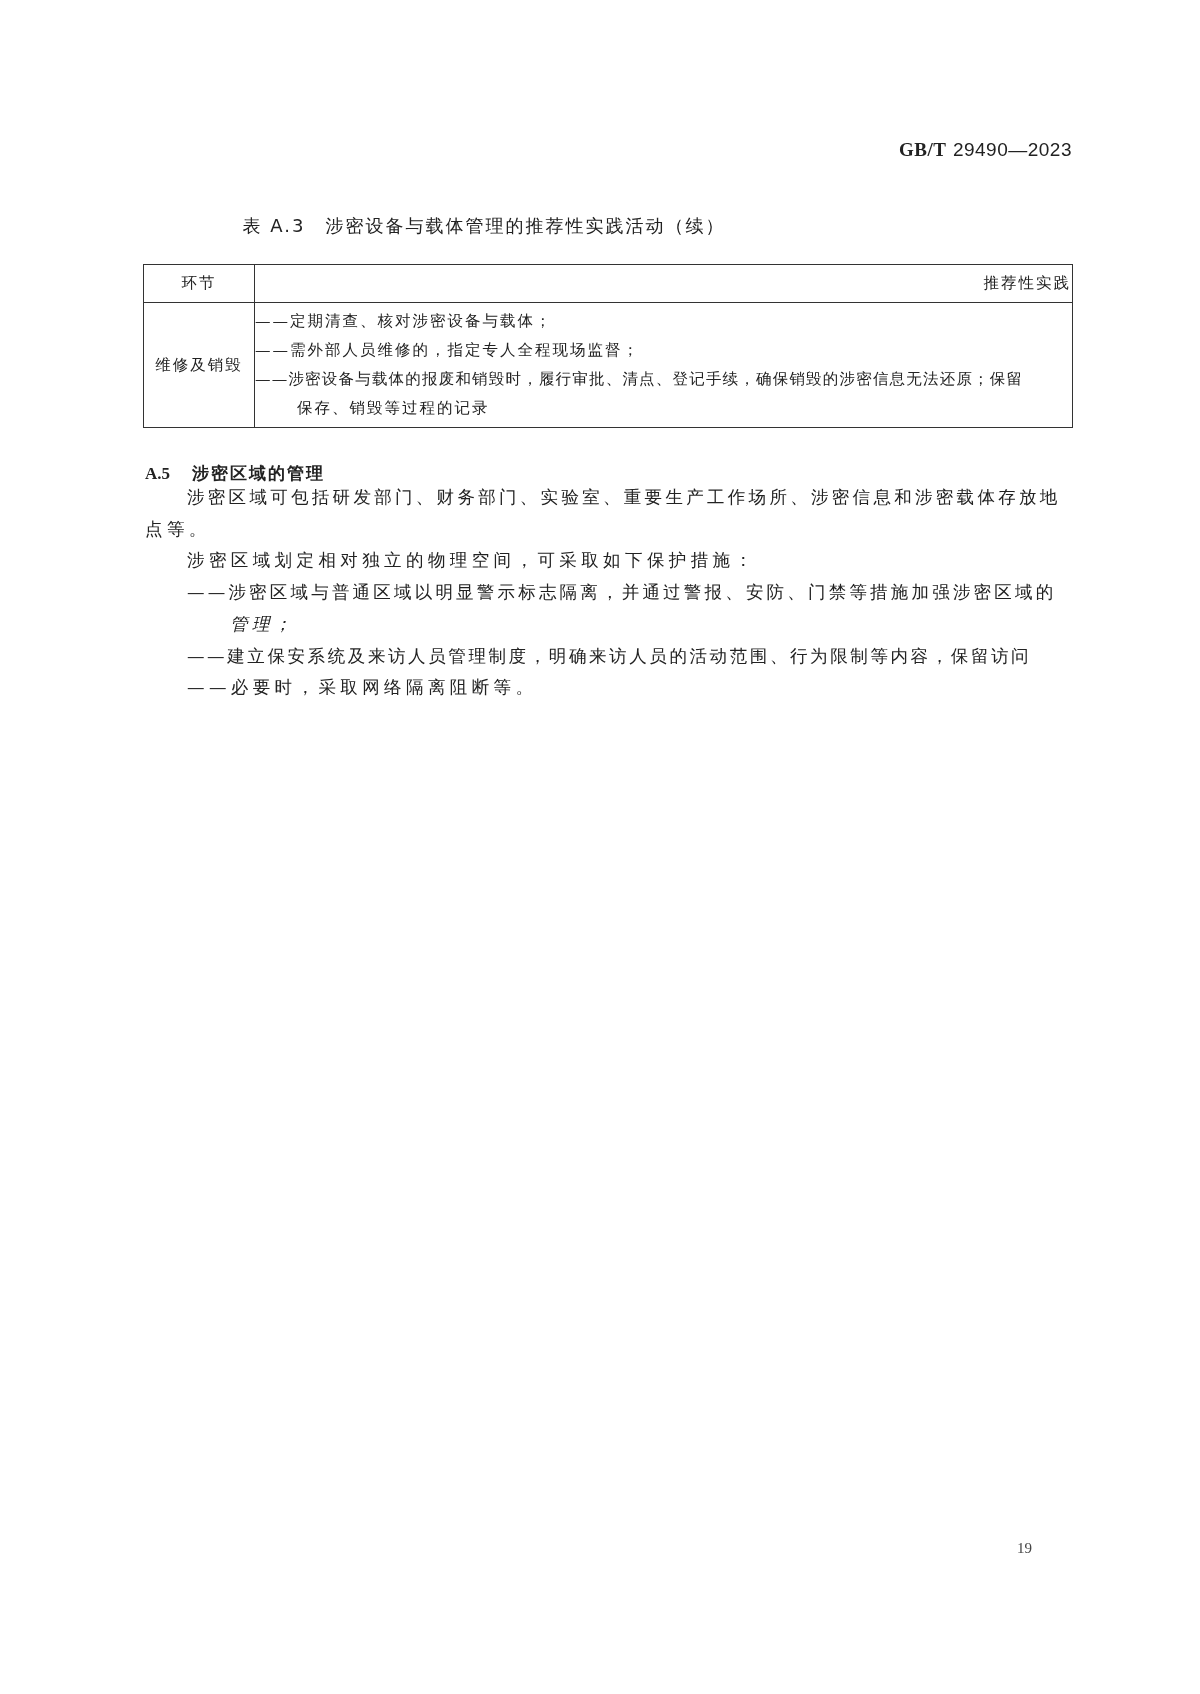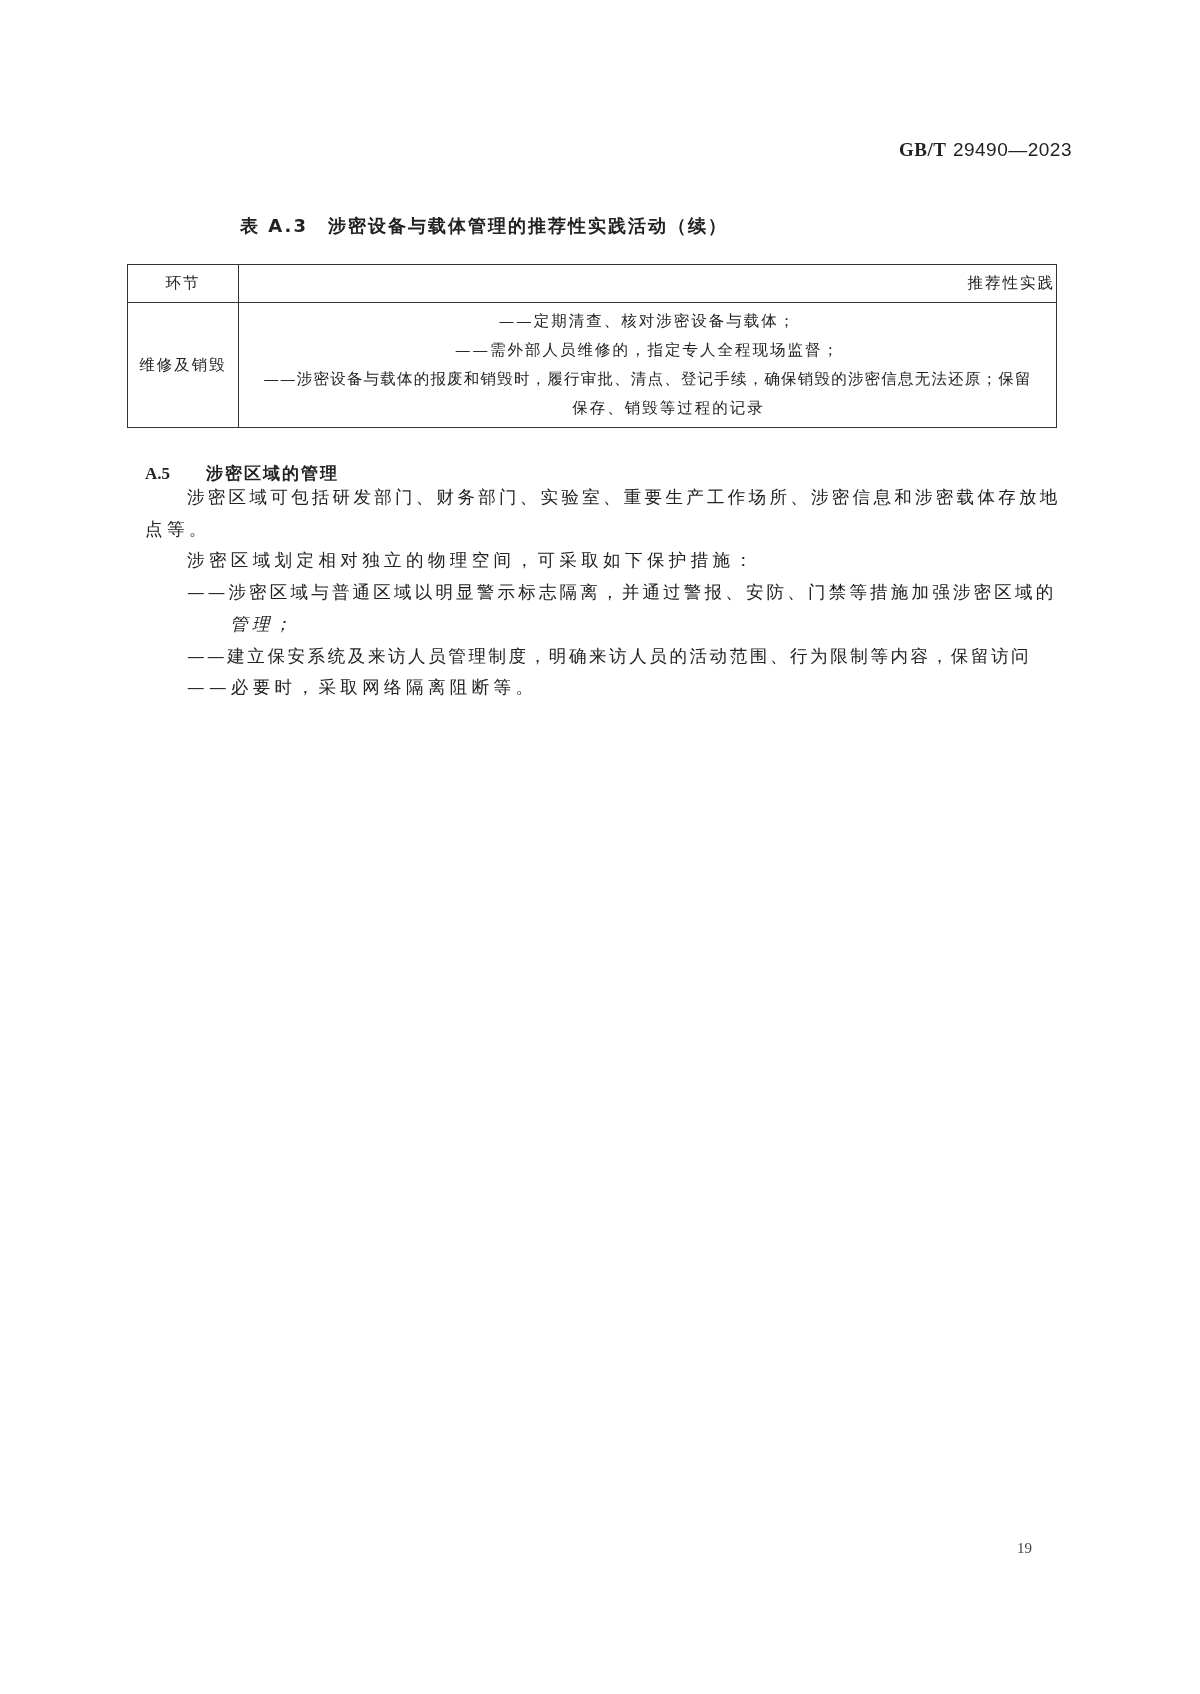--- a/index.html
+++ b/index.html
@@ -2,31 +2,31 @@
 <html><head>
 <meta charset="utf-8">
 <style>
   html, body { margin:0; padding:0; background:#fff; }
   body { width:1200px; height:1694px; position:relative; overflow:hidden;
          font-family:"DejaVu Serif","Liberation Serif", serif; color:#222; }
   .abs { position:absolute; }
   .std-no { top:138px; right:128px; font-size:19px; letter-spacing:0.5px; }
   .std-no b { font-family:"Liberation Serif", serif; font-weight:bold; }
   .std-no span.num { font-family:"Liberation Sans", sans-serif; }
-  .title { top:214px; left:0; width:968px; text-align:center; font-size:18px; font-weight:bold;
+  .title { top:214px; left:0; width:968px; text-align:center; font-size:18px; font-weight:normal;
            font-family:"DejaVu Sans", sans-serif; letter-spacing:2px; }
-  table.t { position:absolute; top:264px; left:127px; width:930px; border-collapse:collapse;
+  table.t { position:absolute; top:264px; left:143px; width:930px; border-collapse:collapse;
             font-size:15.5px; letter-spacing:2px; }
   table.t td, table.t th { border:1.5px solid #333; font-weight:normal; }
   table.t th { height:35px; }
   table.t .c1 { width:108px; text-align:center; }
   table.t .c2 { text-align:right; }
-  table.t td.body { padding:4px 10px 4px 10px; text-align:center; line-height:29px; }
+  table.t td.body { padding:4px 10px 4px 0; text-align:left; line-height:29px; }
   .sec { top:462px; left:145px; font-size:17px; font-weight:bold; font-family:"DejaVu Sans", sans-serif; letter-spacing:2px; }
-  .sec .no { font-family:"Liberation Serif", serif; margin-right:36px; letter-spacing:0; }
+  .sec .no { font-family:"Liberation Serif", serif; margin-right:22px; letter-spacing:0; }
   .p { position:absolute; left:145px; width:928px; font-size:17.5px; letter-spacing:4.4px; line-height:31.7px; }
   .line { white-space:nowrap; }
   .ind { padding-left:42px; }
   .ind2 { padding-left:85px;font-style:italic; }
   .page { top:1540px; left:1017px; font-size:15px; color:#444; font-family:"Liberation Serif", serif; }
 </style>
 </head>
 <body>
 
 <div class="abs std-no">

